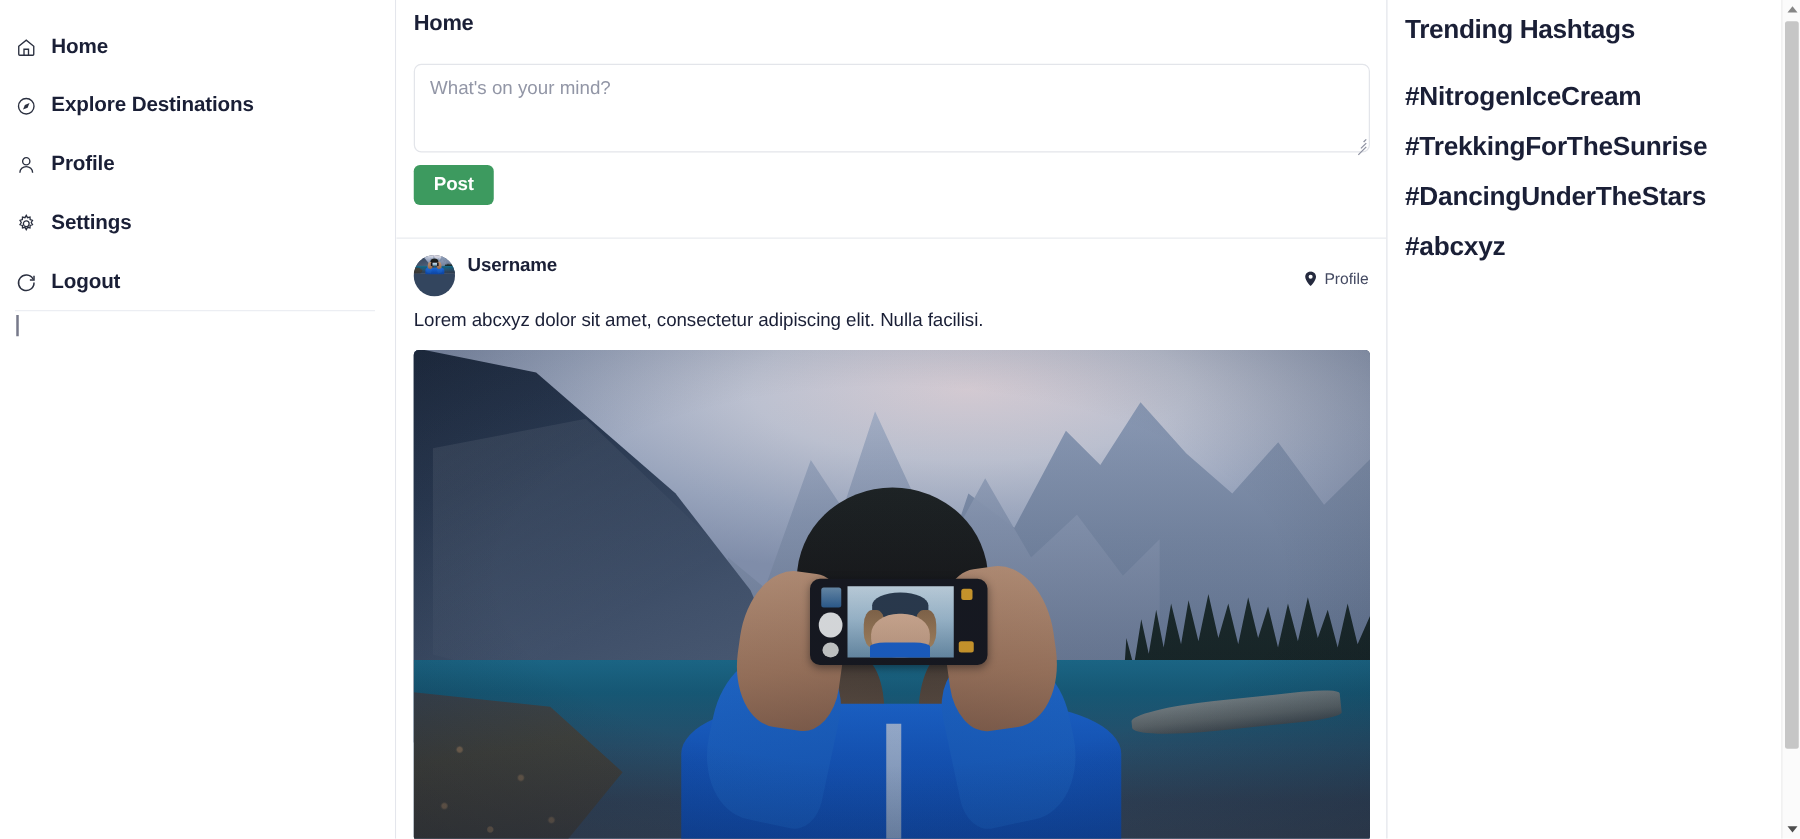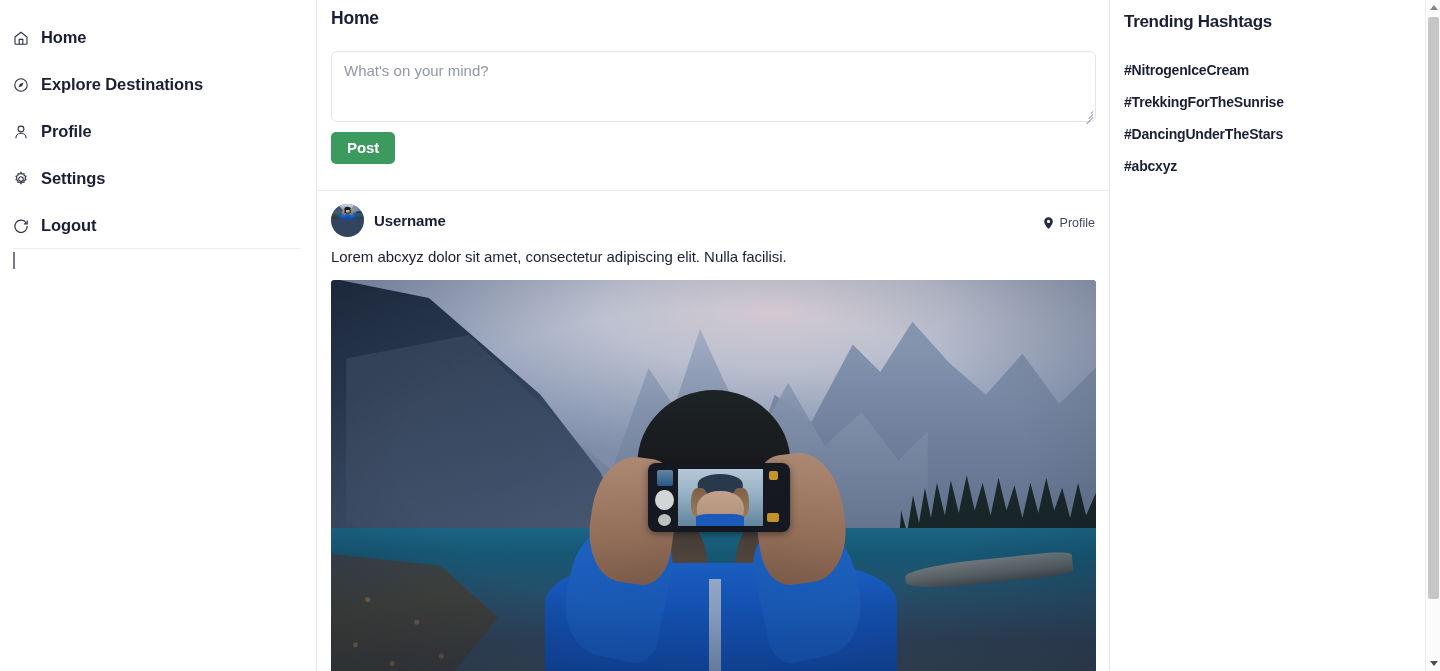--- a/index.html
+++ b/index.html
@@ -176,21 +176,20 @@
   .post {
     position: absolute;
     top: 190px;
     left: 0;
     right: 0;
     padding: 14px 14px 0 14px;
   }
 
   .post-head {
     display: flex;
-    align-items: center;
     height: 33px;
   }
 
   .avatar {
     width: 33px;
     height: 33px;
     border-radius: 50%;
     overflow: hidden;
     flex: 0 0 33px;
     position: relative;
@@ -444,30 +443,30 @@
 
   
   .trending {
     flex: 1 1 auto;
     height: 671px;
     padding: 12px 0 0 14px;
     background: #ffffff;
   }
 
   .trending-title {
-    font-size: 17px;
+    font-size: 21px;
     font-weight: bold;
     letter-spacing: -0.3px;
     color: #1a1f36;
     margin-bottom: 30px;
   }
 
   .tag {
     display: block;
-    font-size: 14px;
+    font-size: 21px;
     font-weight: bold;
     letter-spacing: -0.2px;
     color: #1a1f36;
     margin-bottom: 16px;
     cursor: pointer;
     text-decoration: none;
   }
 
   
   .scrollbar {

